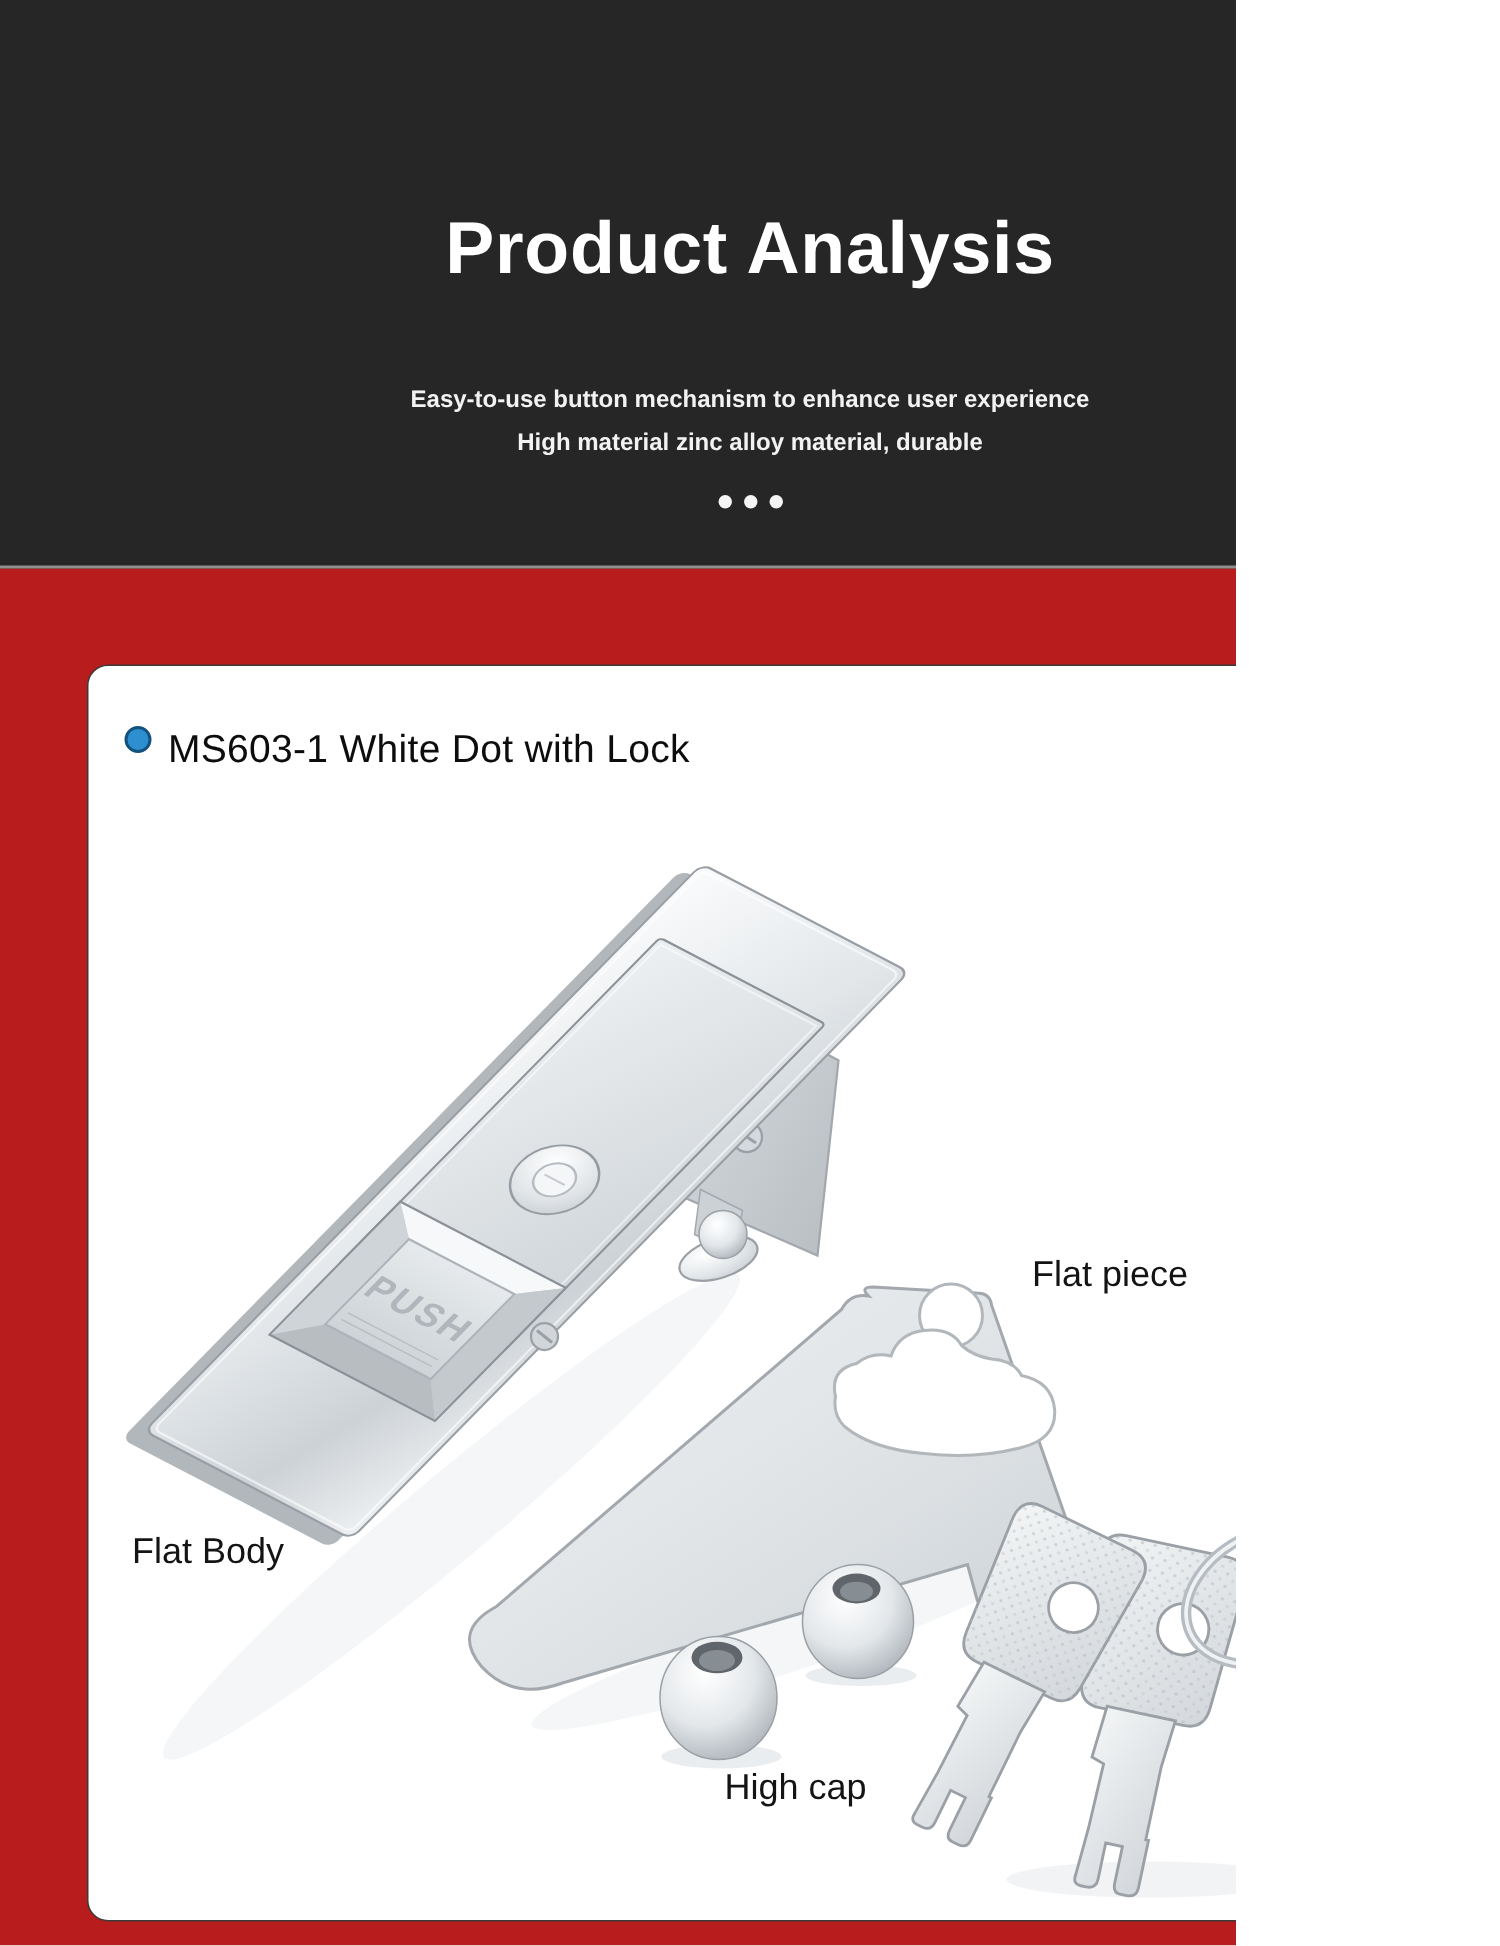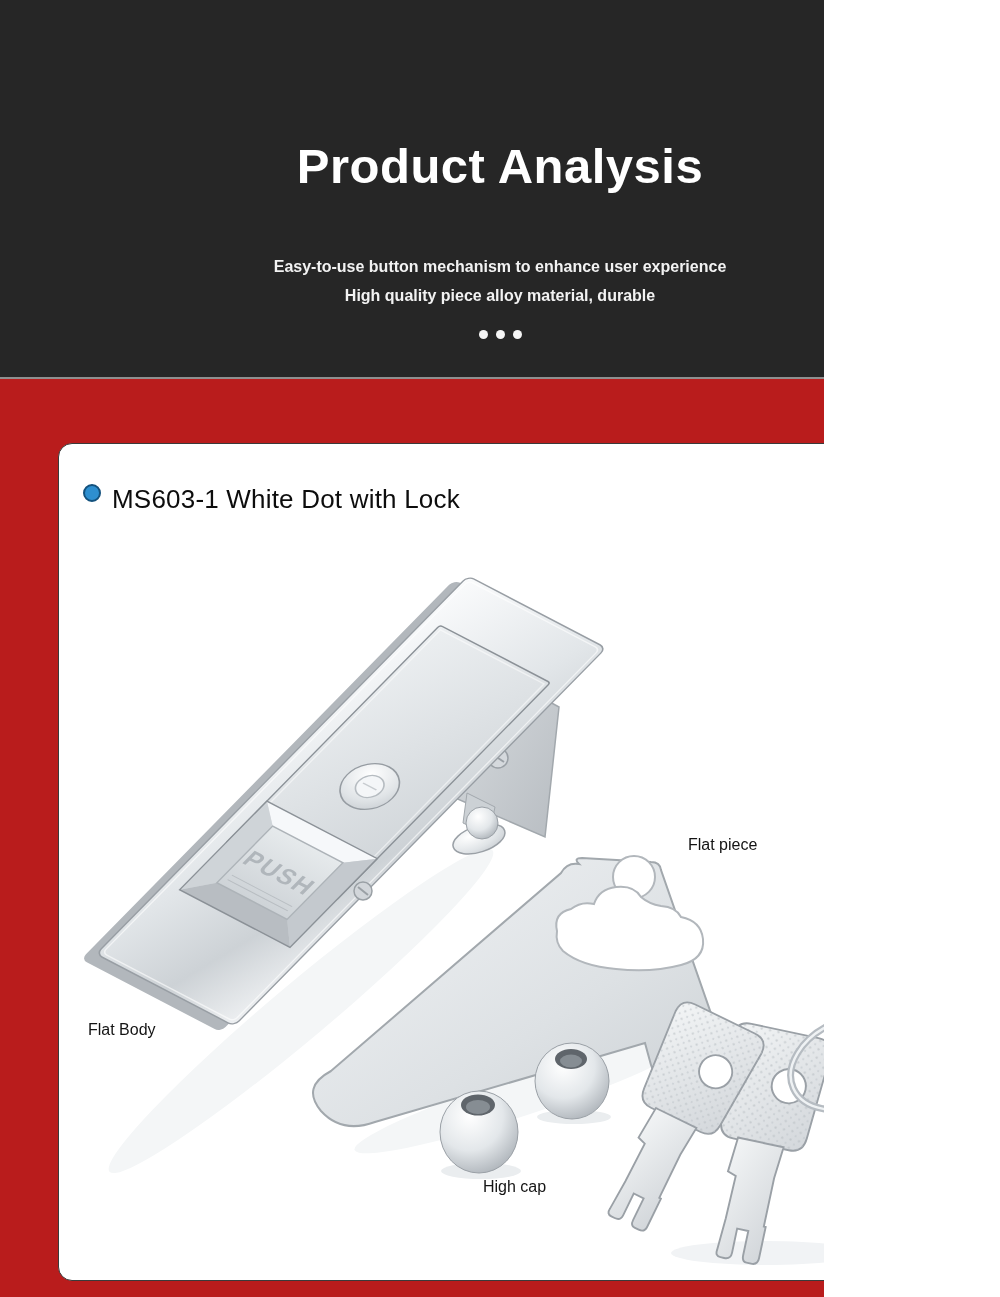--- a/index.html
+++ b/index.html
@@ -20,36 +20,36 @@
   
   .card{position:absolute;left:58px;top:443px;width:883px;height:838px;background:#ffffff;
         border:1px solid #3a3a3a;border-radius:14px;box-sizing:border-box;overflow:hidden;}
   .card-heading{position:absolute;left:24px;top:40px;height:30px;display:flex;}
   .bullet{width:18px;height:18px;border-radius:50%;background:#2e8fd0;
         border:2px solid #14527e;box-sizing:border-box;margin-right:11px;}
   .card-heading-text{font-size:26px;color:#0d0d0d;font-weight:400;letter-spacing:.2px;}
 
   .photo-svg{position:absolute;left:0;top:0;width:881px;height:836px;}
 
-  .part-label{position:absolute;font-size:16px;color:#141414;font-weight:400;white-space:nowrap;}
+  .part-label{position:absolute;font-size:24px;color:#141414;font-weight:400;white-space:nowrap;}
   .lbl-flat{left:629px;top:392px;}
   .lbl-lock{left:29px;top:577px;}
   .lbl-cap{left:424px;top:734px;}
   .lbl-key{left:802px;top:736px;}
 </style>
 </head>
 <body>
 
 <div class="page">
 
   <div class="hero">
     <div class="hero-title">Product Analysis</div>
     <div class="hero-sub">
       <div>Easy-to-use button mechanism to enhance user experience</div>
-      <div>High quality piece alloy material, durable</div>
+      <div>High material zinc alloy material, durable</div>
     </div>
     <div class="hero-dots">
       <span class="dot"></span><span class="dot"></span><span class="dot"></span>
     </div>
   </div>
 
   <div class="card">
 
     <svg class="photo-svg" viewBox="58 443 881 836" xmlns="http://www.w3.org/2000/svg">
       <defs>

